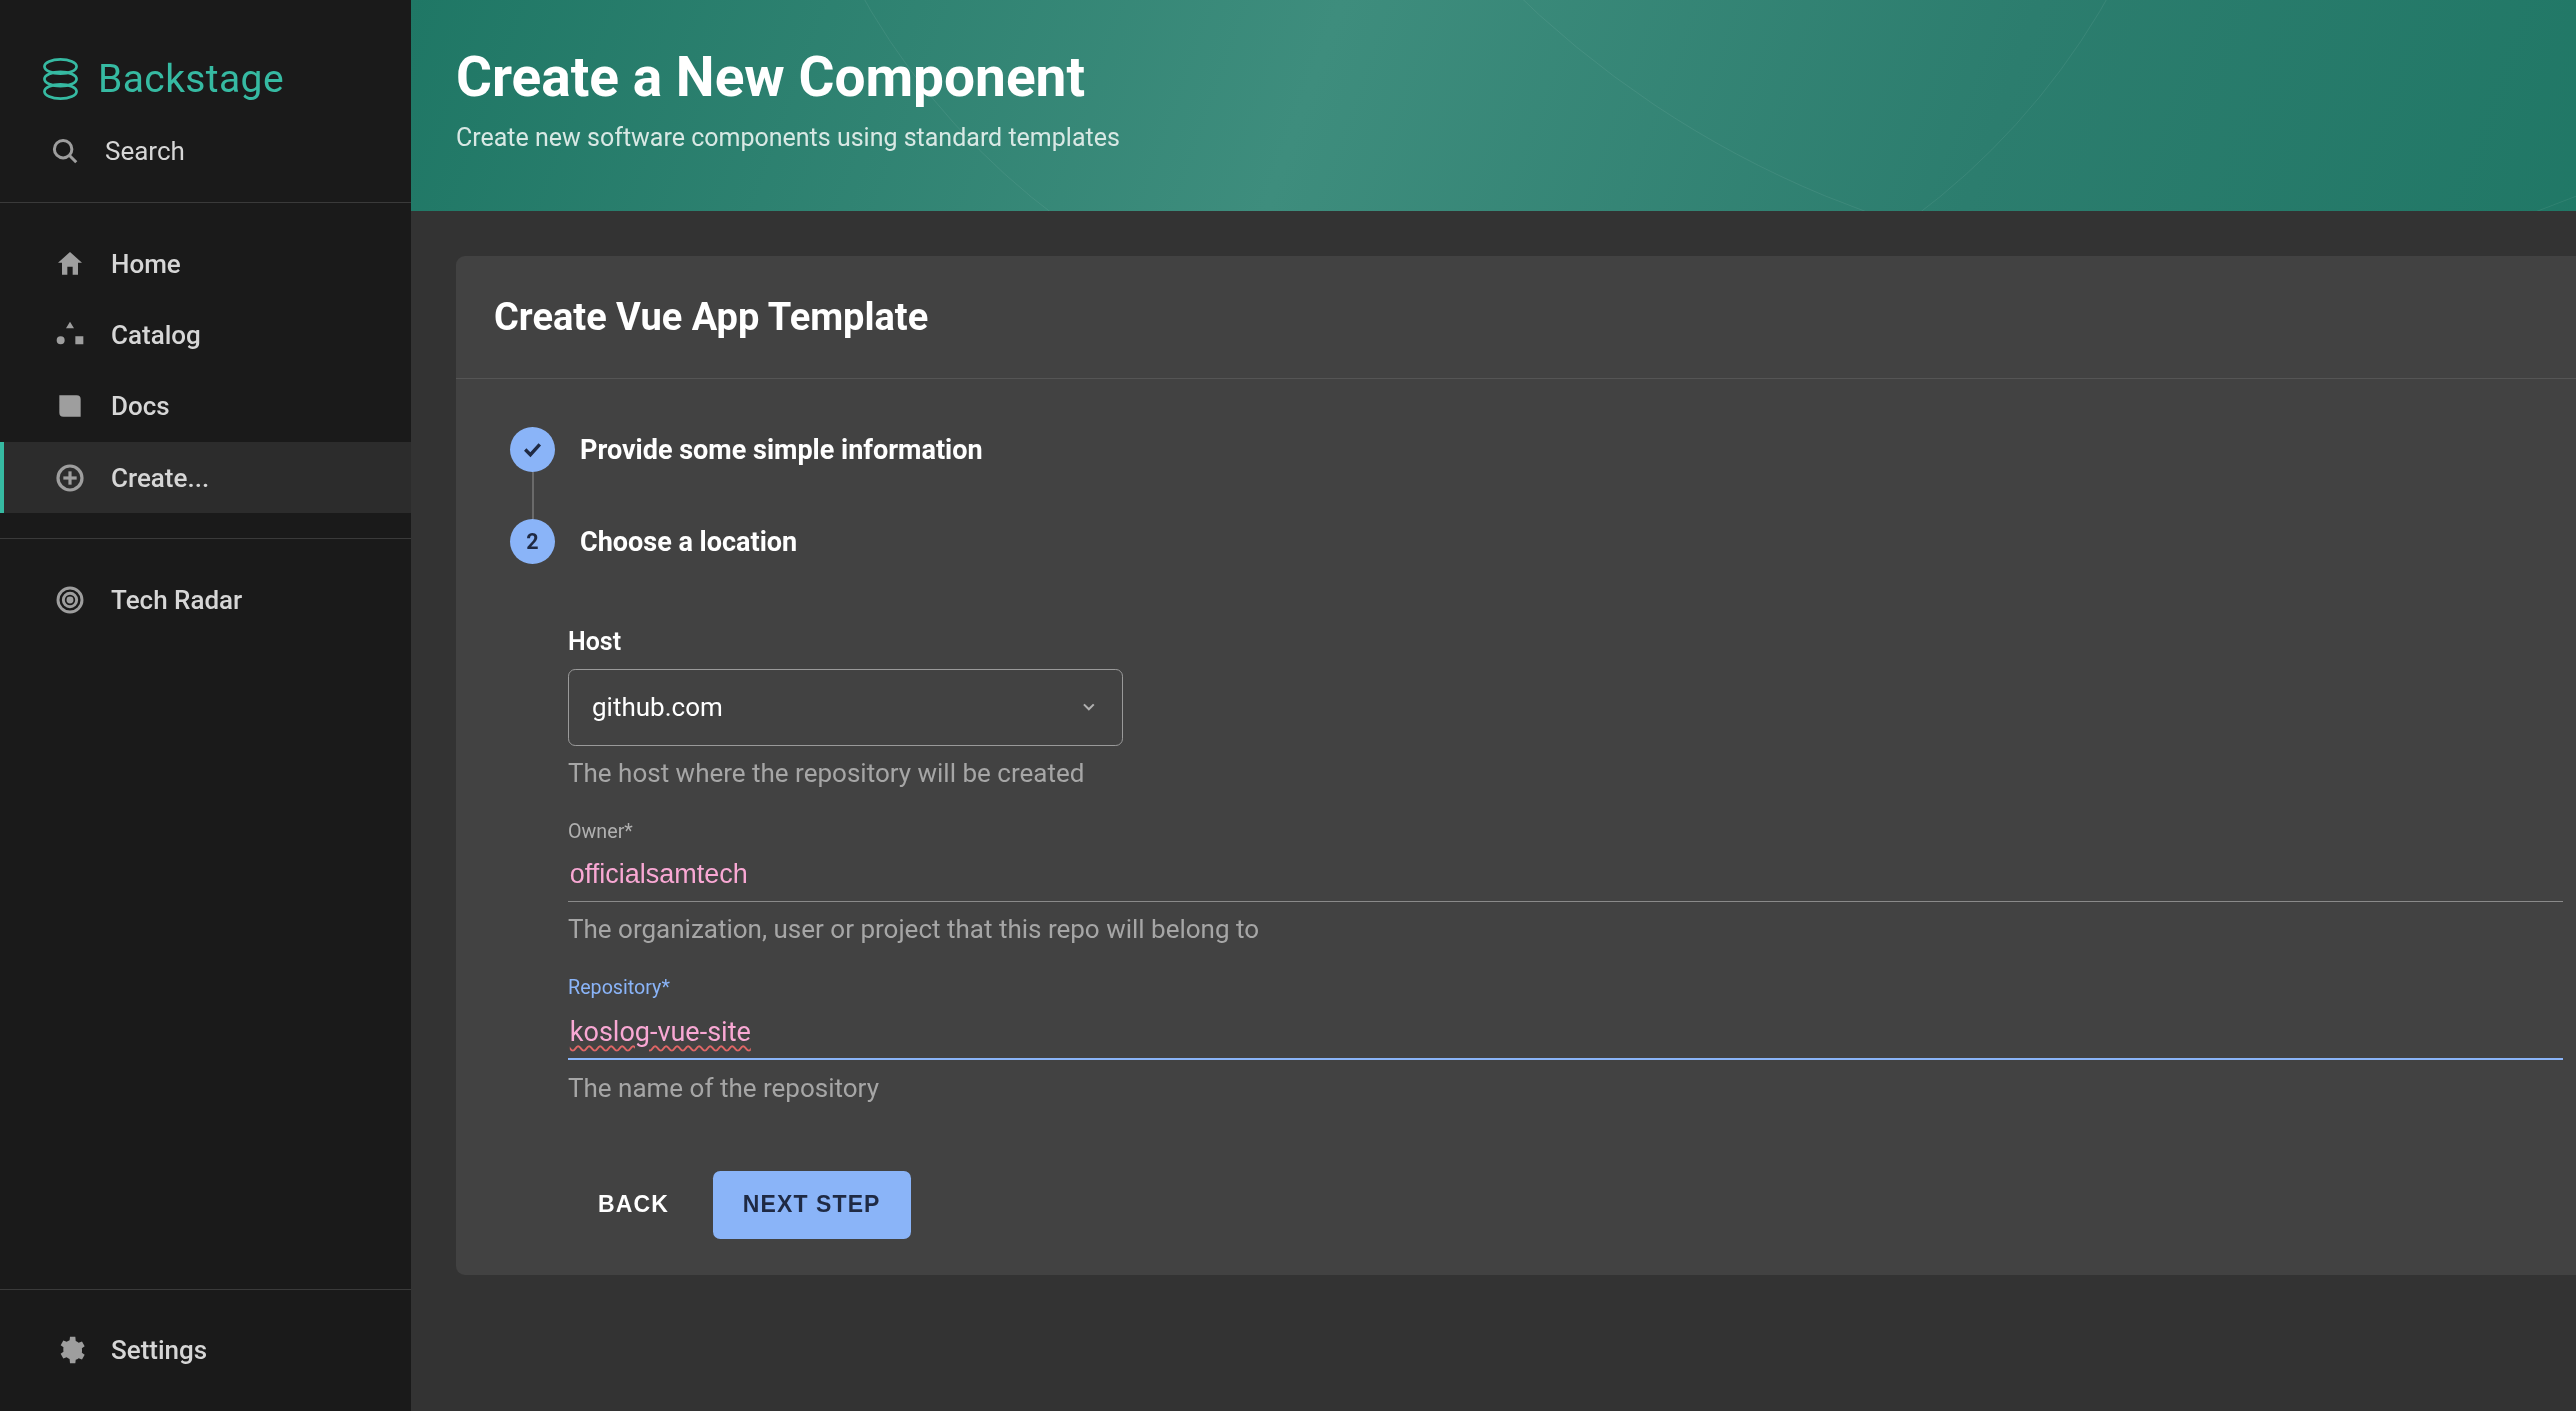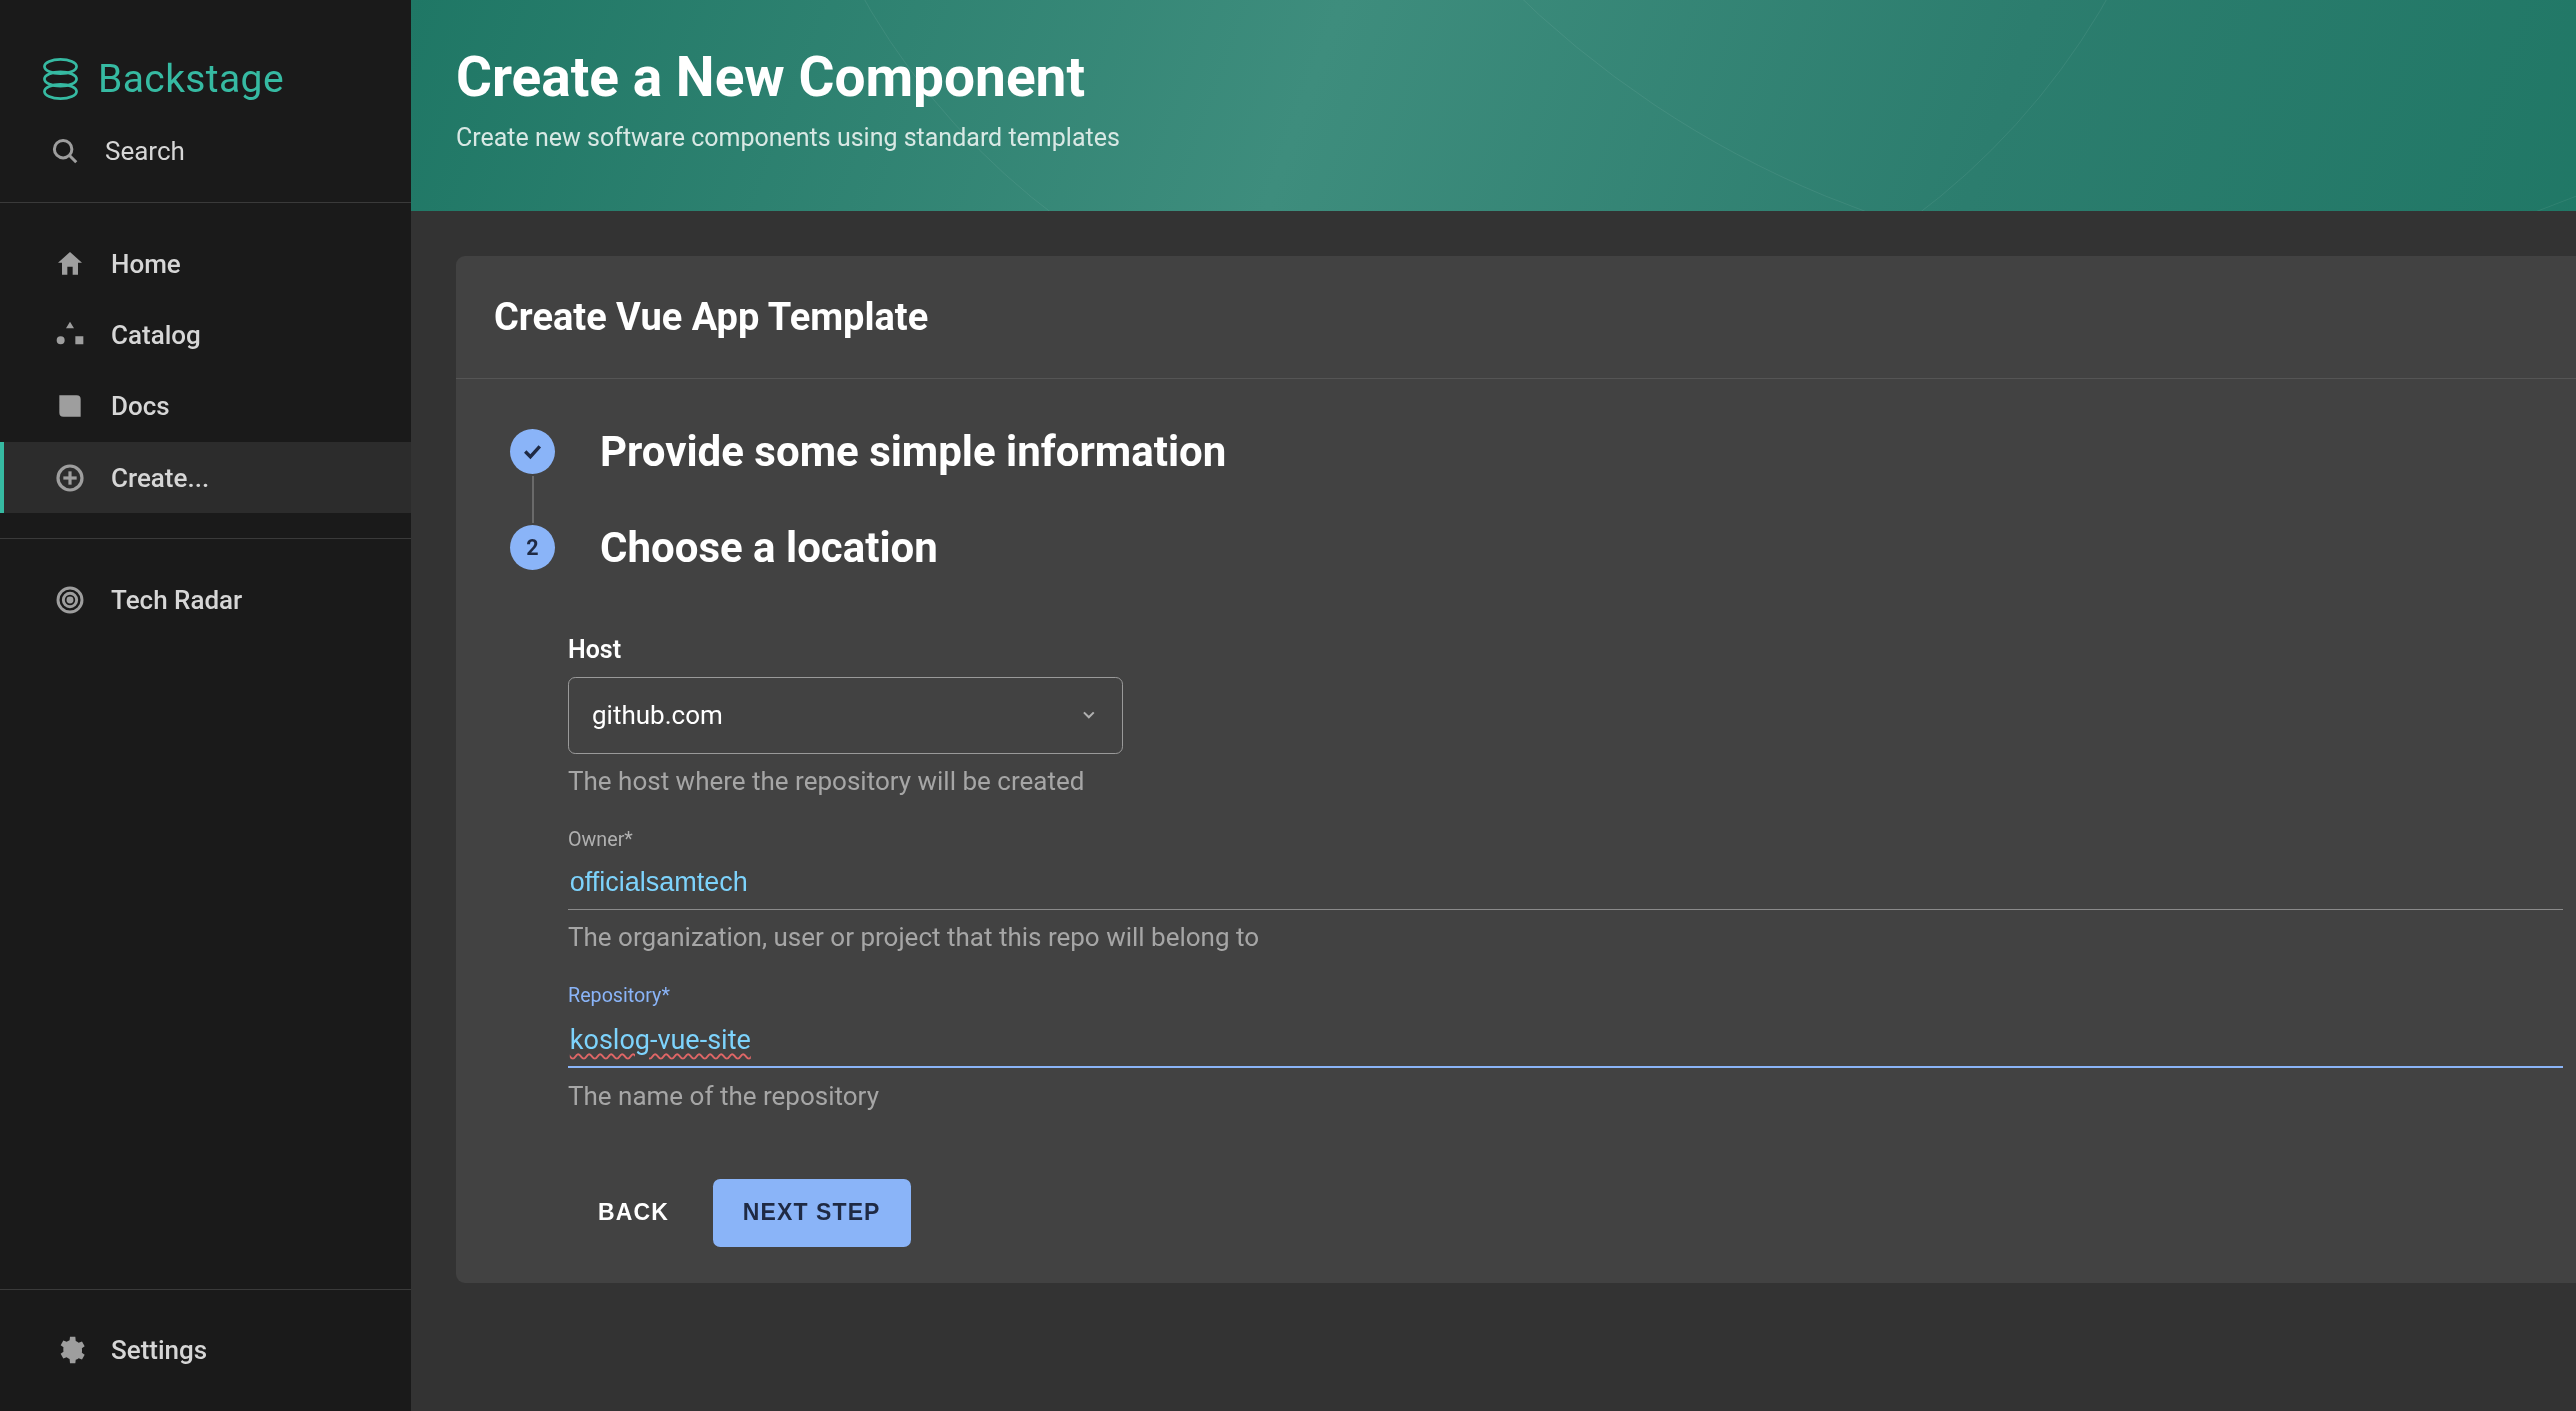--- a/index.html
+++ b/index.html
@@ -134,21 +134,21 @@
   border-radius: 50%;
   background: #8ab4f8;
   display: flex;
   align-items: center;
   justify-content: center;
   color: #1f2a44;
   font-weight: 700;
   font-size: 21.5px;
 }
 .step-circle svg { width: 25px; height: 25px; }
-.step-title { font-size: 42px; font-weight: 700; color: #ffffff; margin-left: 20px; }
+.step-title { font-size: 27px; font-weight: 700; color: #ffffff; }
 .step-connector {
   width: 1.8px;
   height: 47px;
   background: #6a6a6a;
   margin-left: 22.4px;
 }
 
 .form-section {
   padding-left: 58px;
   padding-top: 54px;
@@ -183,21 +183,21 @@
 .select-wrap .chev { width: 19.7px; height: 19.7px; color: #b0b0b0; }
 .help-text {
   font-size: 26px;
   color: #a6a6a6;
   margin-top: 12.5px;
 }
 .text-input {
   width: 1995px;
   max-width: 100%;
   font-size: 27px;
-  color: #7dd3fc;
+  color: #f9a8d4;
   background: transparent;
   border: none;
   border-bottom: 1.8px solid #8a8a8a;
   padding: 9px 1.8px 10.7px 1.8px;
   outline: none;
 }
 .text-input.focused { border-bottom: 2.7px solid #8ab4f8; }
 .spellcheck {
   text-decoration: underline wavy #e06666;
   text-decoration-thickness: 1.8px;

